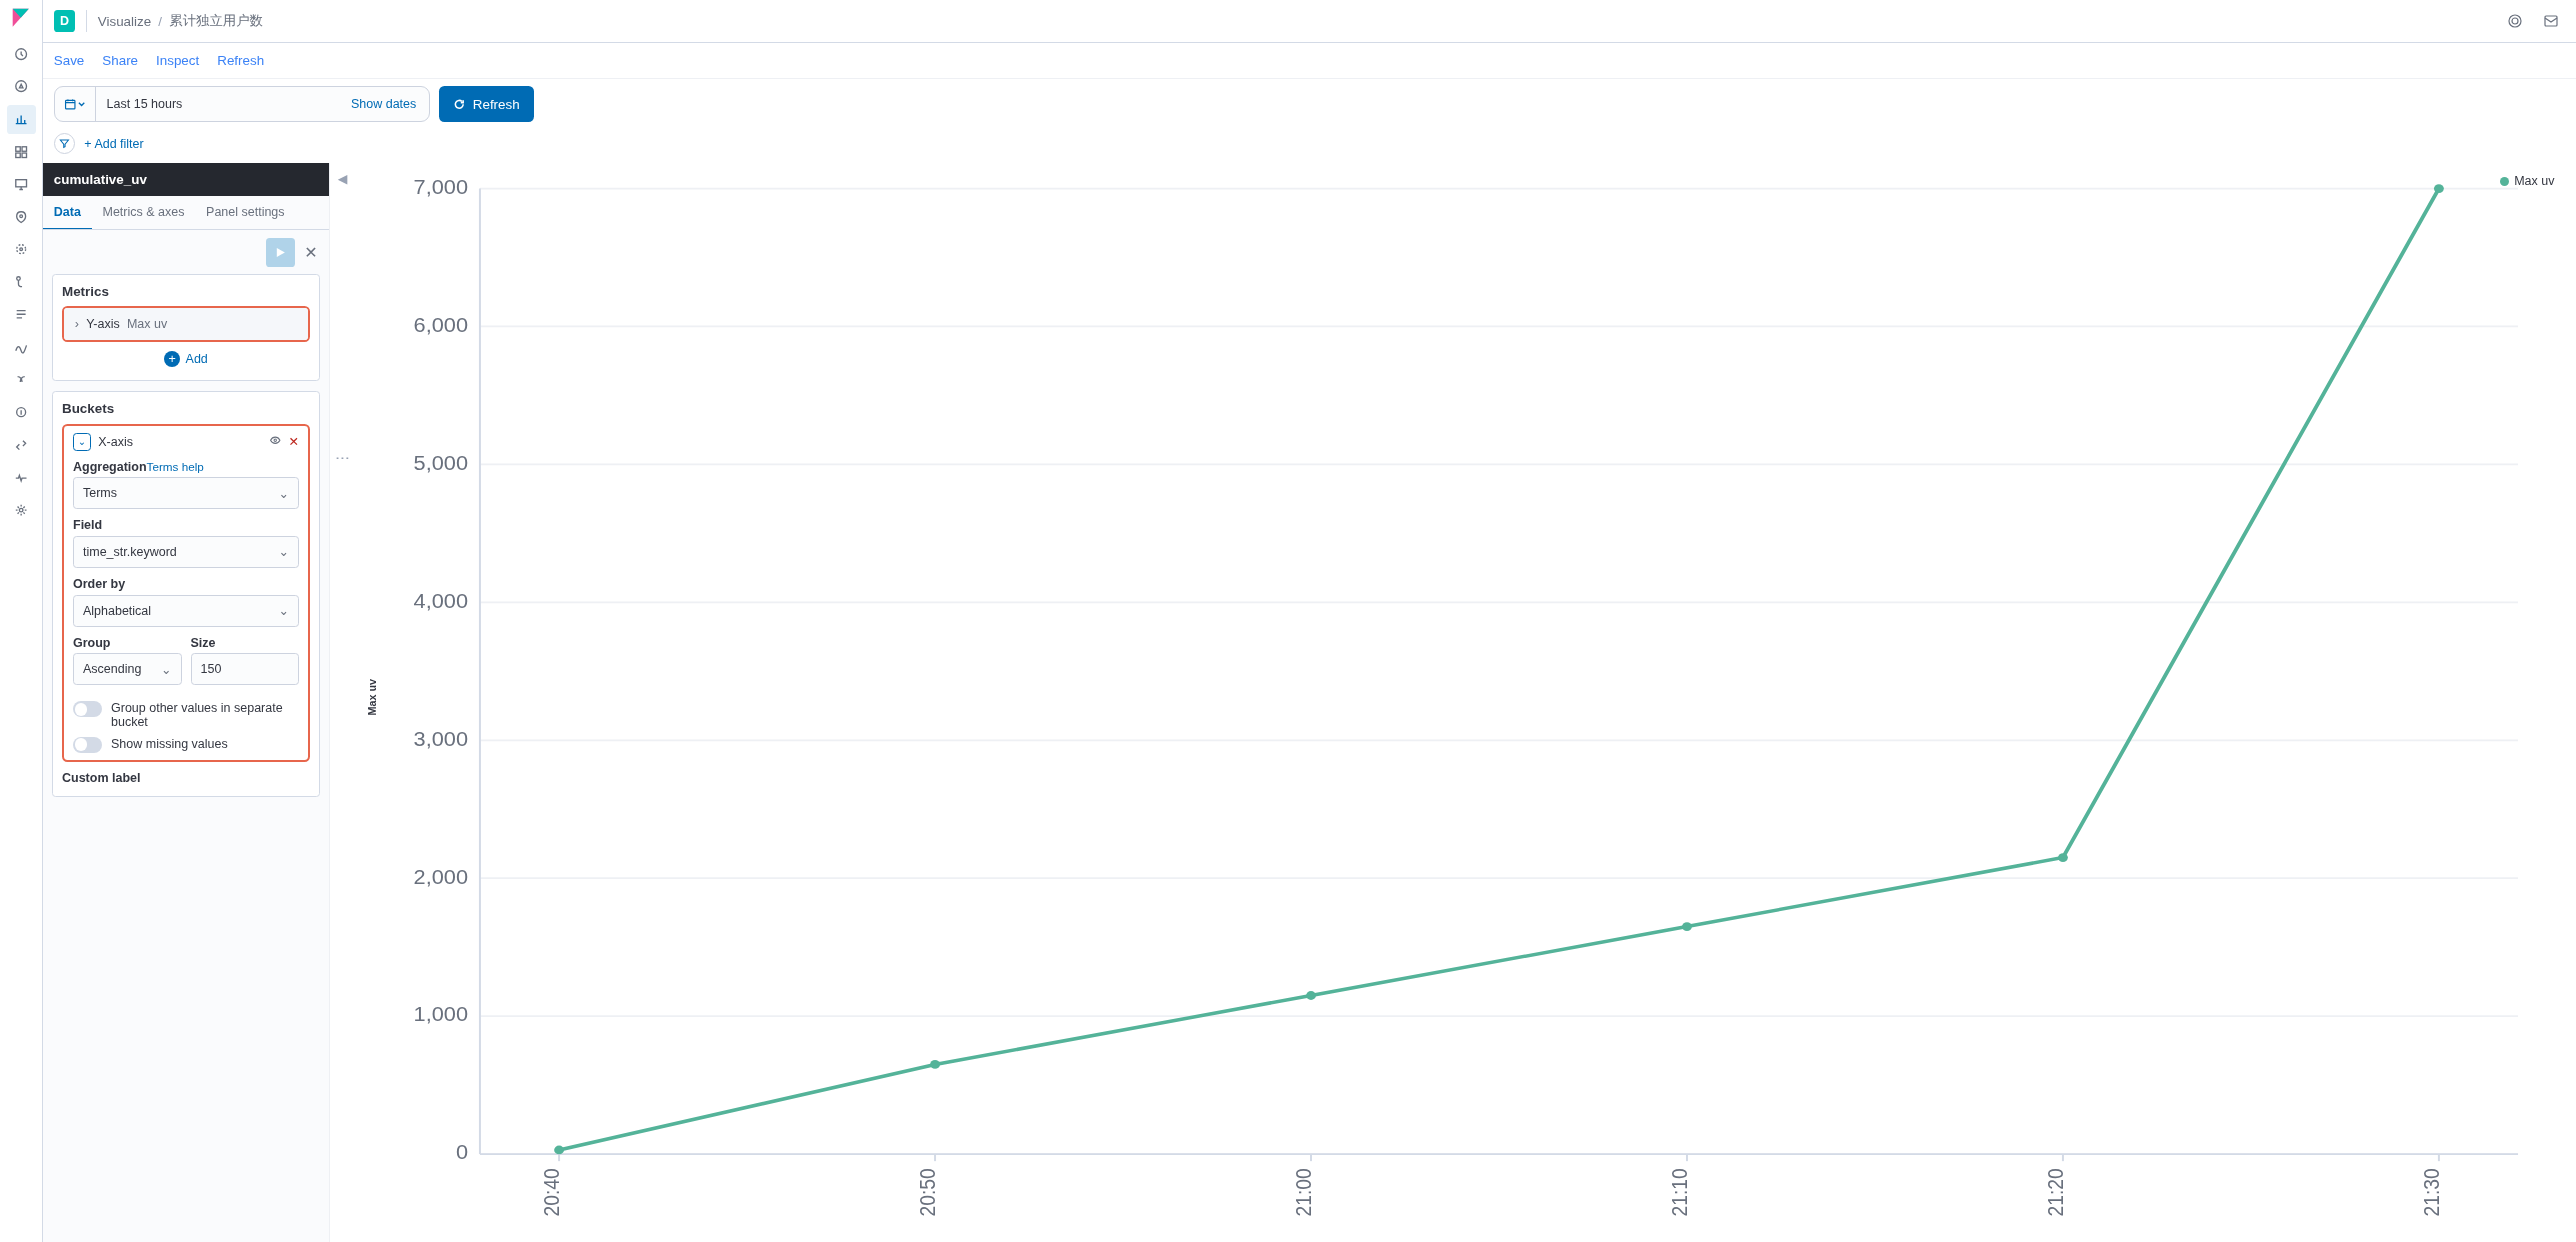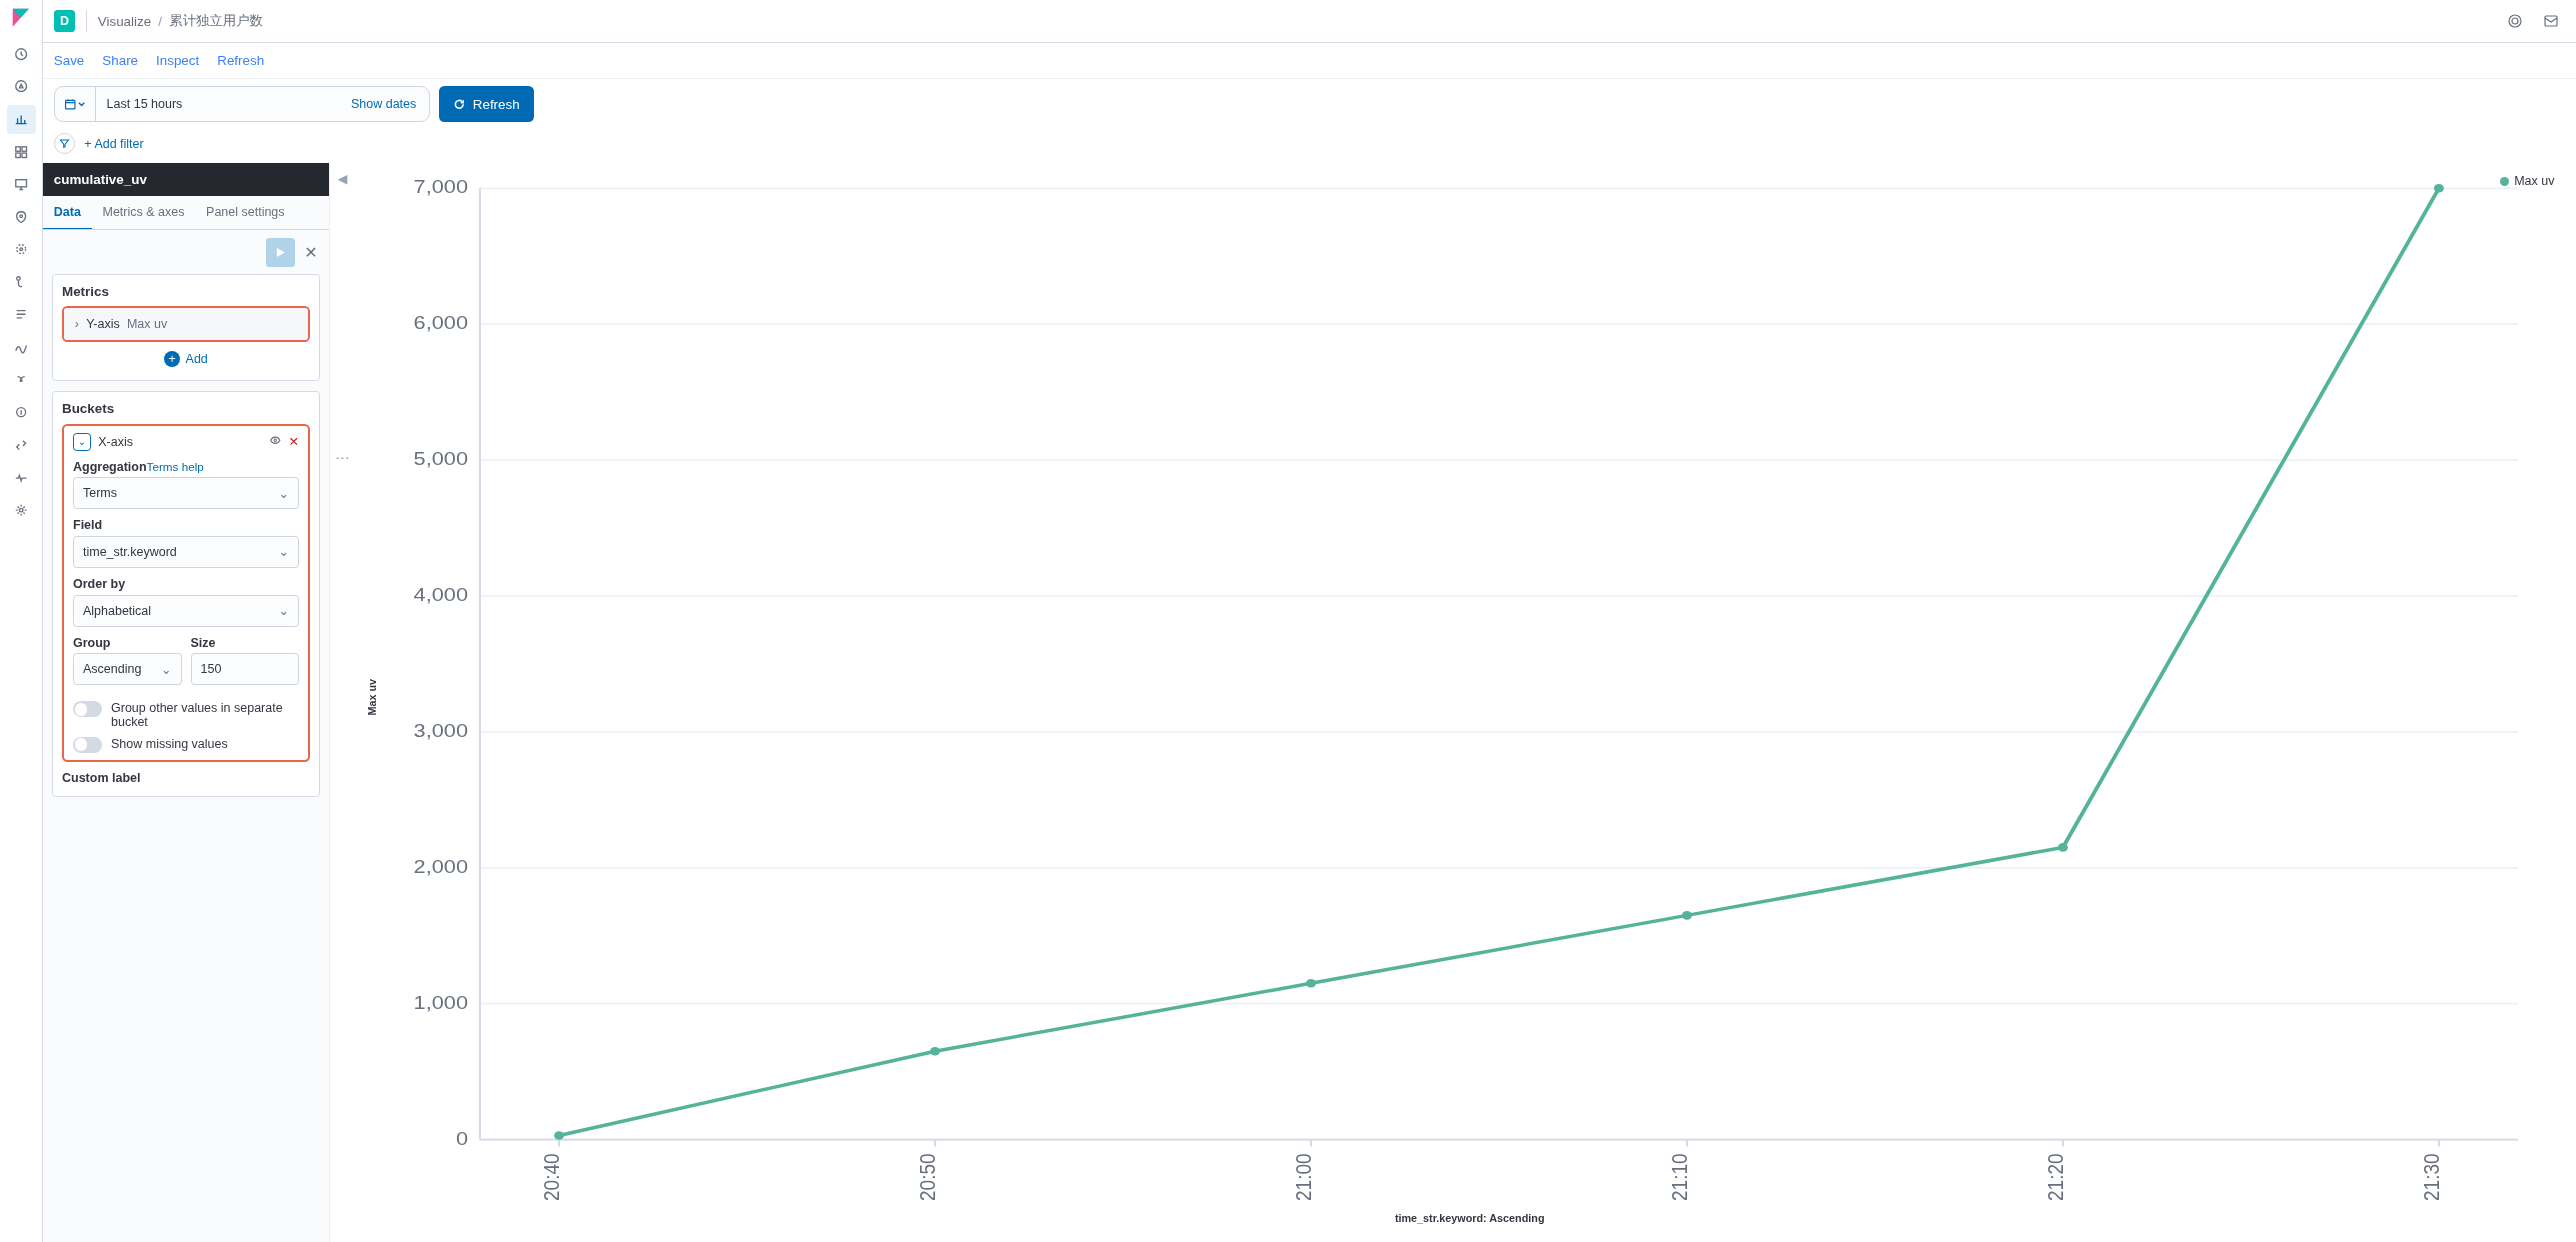--- a/index.html
+++ b/index.html
@@ -435,19 +435,18 @@
               <line x1="1040" y1="560" x2="1040" y2="564" class="axis"></line>
               <text x="1040" y="568" text-anchor="end" class="tick" transform="rotate(-90 1040 568)">21:30</text>
               <path d="M90 557.6428571428571 L280 508.92857142857144 L470 469.6428571428571 L660 430.3571428571429 L850 391.07142857142856 L1040 10 " class="series"></path>
               <circle cx="90" cy="557.6428571428571" r="2.5" class="pt"></circle>
               <circle cx="280" cy="508.92857142857144" r="2.5" class="pt"></circle>
               <circle cx="470" cy="469.6428571428571" r="2.5" class="pt"></circle>
               <circle cx="660" cy="430.3571428571429" r="2.5" class="pt"></circle>
               <circle cx="850" cy="391.07142857142856" r="2.5" class="pt"></circle>
               <circle cx="1040" cy="10" r="2.5" class="pt"></circle>
             </svg>
-          <div class="chart-xaxis-label">time_str.keyword: Ascending</div>
         </div>
       </div>
     </div>
   </div>
 </div>
 
 
 </body></html>

